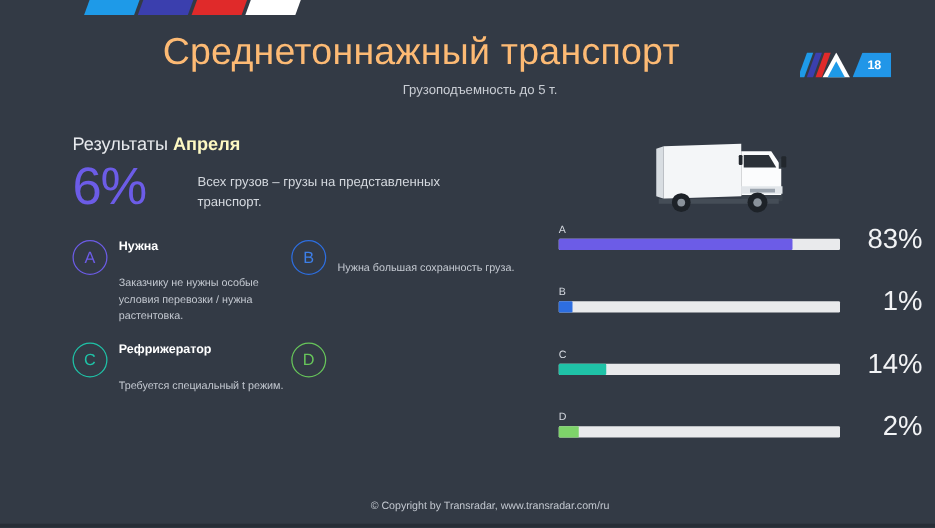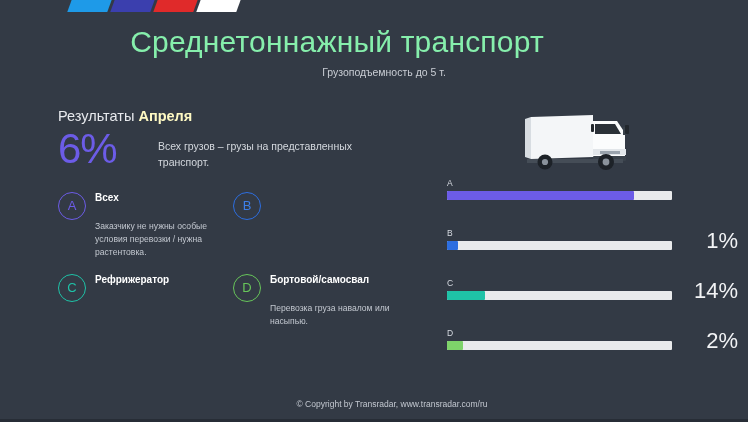--- a/index.html
+++ b/index.html
@@ -20,21 +20,21 @@
   .corner-logo{position:absolute;left:72px;top:-14px;height:26px;display:flex;gap:3px;}
   .corner-logo span{
     display:block;width:40px;height:26px;
     transform:skewX(-20deg);
   }
 
   
   .header{position:absolute;left:0;right:0;top:24px;height:66px;}
   .title{
     position:absolute;left:0;right:0;top:0;text-align:center;
-    font-size:30px;font-weight:400;letter-spacing:.2px;color:#86efac;
+    font-size:30px;font-weight:400;letter-spacing:.2px;color:#fdba74;
     line-height:1.18;
     padding-left:36px;padding-right:110px;
   }
   .subtitle{
     position:absolute;left:0;right:0;top:42px;text-align:center;
     font-size:10.5px;color:#c9cdd4;font-weight:400;
     padding-left:20px;
   }
 
   
@@ -124,62 +124,69 @@
     <span style="background:#3b3fae"></span>
     <span style="background:#e02a2a"></span>
     <span style="background:#ffffff"></span>
   </div>
 
   <div class="header">
     <div class="title">Среднетоннажный транспорт</div>
     <div class="subtitle">Грузоподъемность до 5 т.</div>
   </div>
 
+  <div class="badge-logo">
+    <div class="badge-stripes">
+      <i style="background:#1e9ae8"></i>
+      <i style="background:#3b3fae"></i>
+      <i style="background:#e02a2a"></i>
+      <div class="badge-a"></div>
+    </div>
+    <div class="badge-num">18</div>
+  </div>
 
   <div class="left">
 
     <div class="results">
       <span>Результаты </span><b>Апреля</b>
     </div>
 
     <div class="statrow">
       <div class="bignum">6%</div>
       <div class="statdesc">Всех грузов – грузы на представленных транспорт.</div>
     </div>
 
 
     <div class="legend">
 
       <div class="leg">
         <div class="circ" style="border-color:#6c5ce7;color:#6c5ce7">A</div>
         <div class="leg-txt">
-          <div class="leg-title">Всех</div>
+          <div class="leg-title">Нужна</div>
           <div class="leg-sub">Заказчику не нужны особые условия перевозки / нужна растентовка.</div>
         </div>
       </div>
 
       <div class="leg">
         <div class="circ" style="border-color:#2d6ee0;color:#3d7fe8">B</div>
         <div class="leg-txt">
+          <div class="leg-sub">Нужна большая сохранность груза.</div>
         </div>
       </div>
 
       <div class="leg">
         <div class="circ" style="border-color:#1fc2a7;color:#1fc2a7">C</div>
         <div class="leg-txt">
           <div class="leg-title">Рефрижератор</div>
+          <div class="leg-sub">Требуется специальный t режим.</div>
         </div>
       </div>
 
       <div class="leg">
         <div class="circ" style="border-color:#67c55a;color:#67c55a">D</div>
-        <div class="leg-txt">
-          <div class="leg-title">Бортовой/самосвал</div>
-          <div class="leg-sub">Перевозка груза навалом или насыпью.</div>
-        </div>
       </div>
 
     </div>
   </div>
 
   <div class="truck-wrap">
     <svg width="175" height="72" viewBox="0 0 175 72">
 
       <path d="M26 12 L88 10 L88 52 L26 54 Z" fill="#f4f6f8"></path>
       <path d="M26 12 L26 54 L20 52 L20 14 Z" fill="#d8dde2"></path>
@@ -203,20 +210,21 @@
       <circle cx="40" cy="57" r="3.1" fill="#8a929b"></circle>
     </svg>
   </div>
 
   <div class="bars">
 
     <div class="bar-item">
       <span class="bar-letter">A</span>
       <div class="bar-track">
         <div class="bar-fill" style="width:83%;background:#6c5ce7"></div>
+        <div class="bar-val">83%</div>
       </div>
     </div>
 
     <div class="bar-item">
       <span class="bar-letter">B</span>
       <div class="bar-track">
         <div class="bar-fill" style="width:5%;background:#2d6ee0"></div>
         <div class="bar-val">1%</div>
       </div>
     </div>

